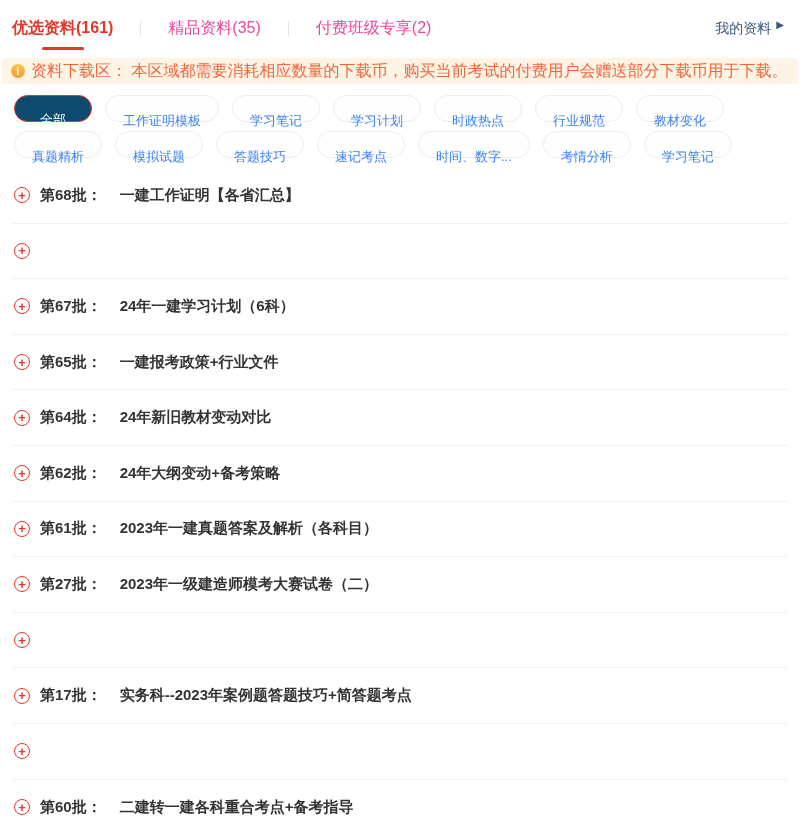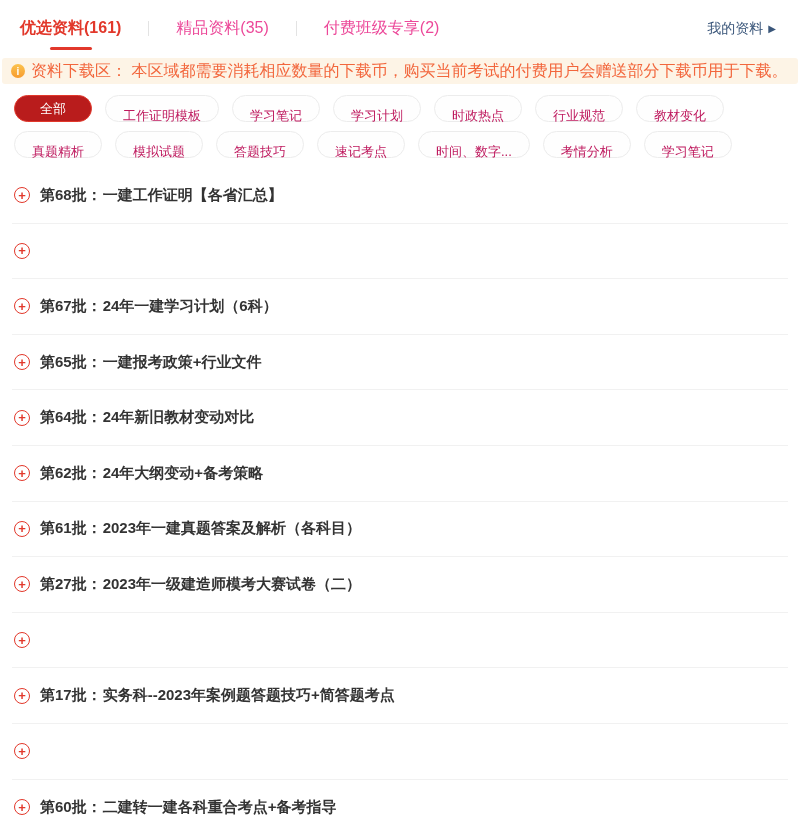--- a/index.html
+++ b/index.html
@@ -8,21 +8,21 @@
     background: #ffffff;
     font-family: "Liberation Sans", "DejaVu Sans", sans-serif;
     color: #333;
   }
 
   
   .tabbar {
     display: flex;
     align-items: center;
     height: 57px;
-    padding: 0 20px;
+    padding: 0 12px;
   }
   .tab {
     font-size: 16px;
     color: #ec4899;
     cursor: pointer;
     white-space: nowrap;
   }
   .tab.active {
     color: #e2382b;
     font-weight: bold;
@@ -41,21 +41,20 @@
   }
   .tab-divider {
     width: 1px;
     height: 15px;
     background: #e3e3e3;
     margin: 0 27px;
   }
   .my-link {
     margin-left: auto;
     display: flex;
-    align-items: center;
     gap: 5px;
     color: #3a567a;
     font-size: 14px;
     cursor: pointer;
     padding-right: 4px;
     white-space: nowrap;
   }
   .my-link .arrow { font-size: 10px; line-height: 1; }
 
   
@@ -86,35 +85,35 @@
 
   
   .filters {
     padding: 11px 14px 1px;
     display: flex;
     flex-wrap: wrap;
   }
   .tag {
     height: 27px;
     line-height: 25px;
-    padding: 7px 17px;
+    padding: 12px 17px;
     border-radius: 15px;
     background: #fefefe;
     border: 1px solid #ececec;
-    color: #be185d;
+    color: #3b82f6;
     font-size: 13px;
     margin: 0 13px 9px 0;
     cursor: pointer;
     white-space: nowrap;
   }
   .tag.active {
-    background: #b91c1c;
+    background: #0c4a6e;
     border-color: #e2382b;
     color: #ffffff;
-    padding: 0 25px;
+    padding: 11px 25px;
   }
 
   
   .list { padding: 0 12px; }
   .row {
     height: 55.6px;
     display: flex;
     align-items: center;
     border-bottom: 1px solid #f1f1f1;
     cursor: pointer;
@@ -134,21 +133,21 @@
     font-weight: bold;
     line-height: 1;
     margin: 0 10px 0 2px;
   }
   .row-text {
     font-size: 15px;
     font-weight: bold;
     color: #333;
     white-space: nowrap;
   }
-  .batch { margin-right: 1px; }
+  .batch { margin-right: 18px; }
 </style>
 </head>
 <body>
 
 <div class="tabbar">
   <div class="tab active">优选资料(161)</div>
   <div class="tab-divider"></div>
   <div class="tab">精品资料(35)</div>
   <div class="tab-divider"></div>
   <div class="tab">付费班级专享(2)</div>

